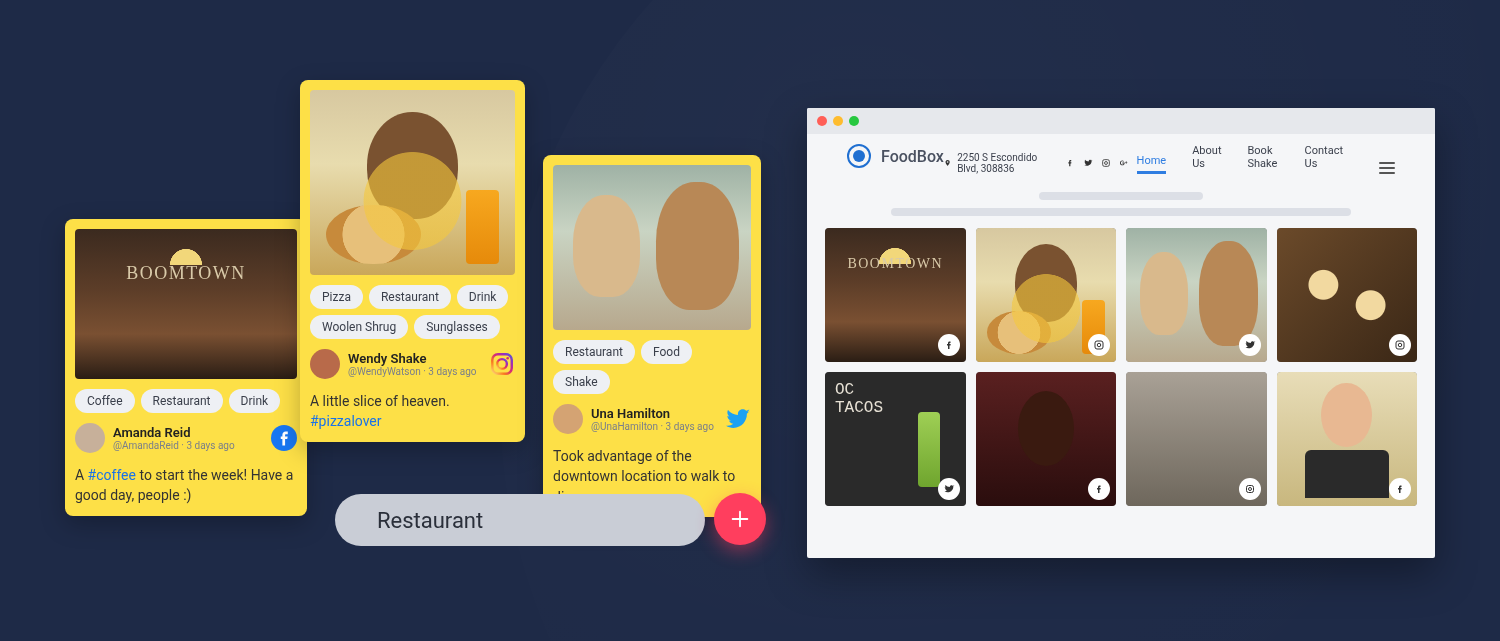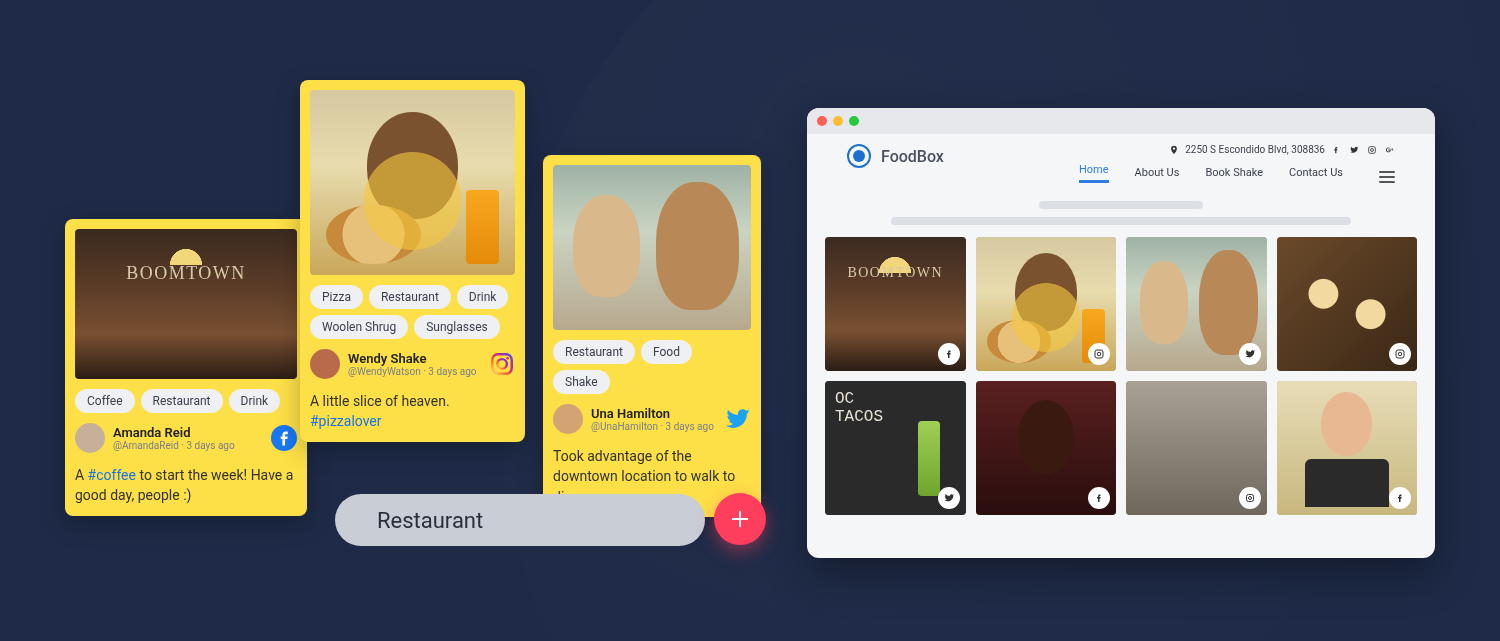--- a/index.html
+++ b/index.html
@@ -19,30 +19,30 @@
   .link{color:#1a73e8}
   
   #card1{left:65px;top:219px;width:242px}
   #card2{left:300px;top:80px;width:225px}
   #card3{left:543px;top:155px;width:218px}
   
   .filter-pill{position:absolute;left:335px;top:494px;width:370px;height:52px;border-radius:26px;background:#c9cdd6;display:flex;align-items:center;padding:0 42px;font-size:22px;color:#2a2f3a}
   .fab{position:absolute;left:714px;top:493px;width:52px;height:52px;border-radius:50%;background:#ff3e5e;display:flex;align-items:center;justify-content:center;box-shadow:0 6px 18px rgba(255,62,94,.45)}
   .fab svg{width:22px;height:22px}
   
-  .browser{position:absolute;left:807px;top:108px;width:628px;height:450px;border-radius:12px;background:#f5f6f8;box-shadow:0 16px 40px rgba(0,0,0,.35);overflow:hidden}
+  .browser{position:absolute;left:807px;top:108px;width:628px;height:450px;border-radius:2px;background:#f5f6f8;box-shadow:0 16px 40px rgba(0,0,0,.35);overflow:hidden}
   .titlebar{height:26px;background:#e6e8ec;display:flex;align-items:center;padding:0 10px;gap:6px}
   .dot{width:10px;height:10px;border-radius:50%}
   .dot.red{background:#ff5f57}.dot.yel{background:#febc2e}.dot.grn{background:#28c840}
   .site-header{padding:10px 40px 4px;display:flex;align-items:flex-start;justify-content:space-between}
   .brand{display:flex;align-items:center;gap:10px}
   .brand-mark{width:24px;height:24px;border-radius:50%;border:2px solid #1f6fd1;display:flex;align-items:center;justify-content:center}
   .brand-mark-inner{width:12px;height:12px;border-radius:50%;background:#1f6fd1}
   .brand-name{font-size:16px;color:#4a5160;font-weight:500}
-  .site-meta{display:flex;flex-direction:column;align-items:flex-end;gap:8px}
+  .site-meta{display:flex;flex-direction:row;align-items:flex-end;gap:8px}
   .addr{display:flex;align-items:center;gap:6px;font-size:10px;color:#3a3f4b}
   .mini-soc{display:flex;gap:8px;align-items:center}
   .mini-soc svg{width:10px;height:10px}
   .nav{display:flex;align-items:flex-end;gap:26px}
   .nav a{font-size:11px;color:#3a3f4b;text-decoration:none;padding-bottom:4px}
   .nav a.active{border-bottom:3px solid #2f7de1;color:#2f7de1}
   .burger{display:flex;flex-direction:column;gap:3px;margin-left:10px}
   .burger span{width:16px;height:2px;background:#555;border-radius:1px}
   .skeleton{padding:14px 40px 6px;display:flex;flex-direction:column;gap:8px;align-items:center}
   .sk-line{height:8px;border-radius:4px;background:#dcdfe6}

